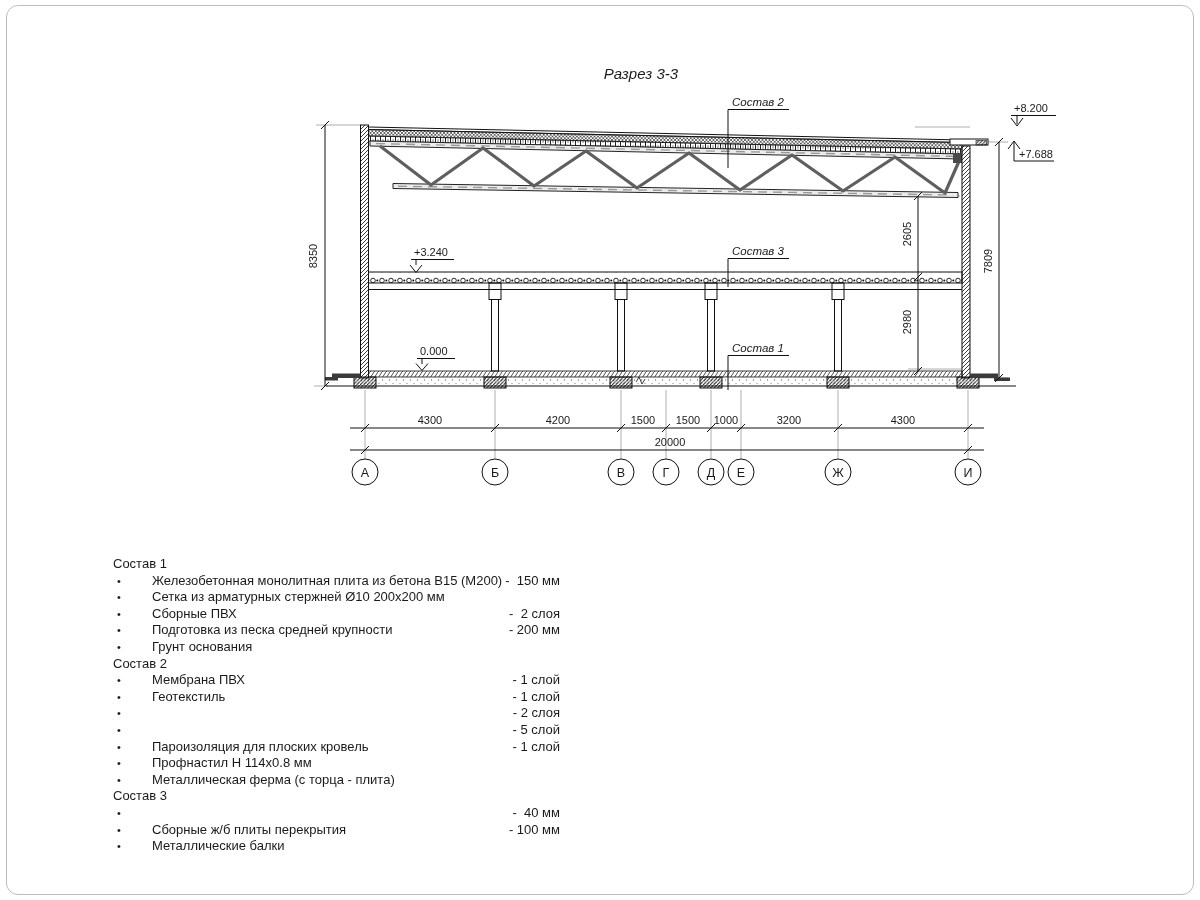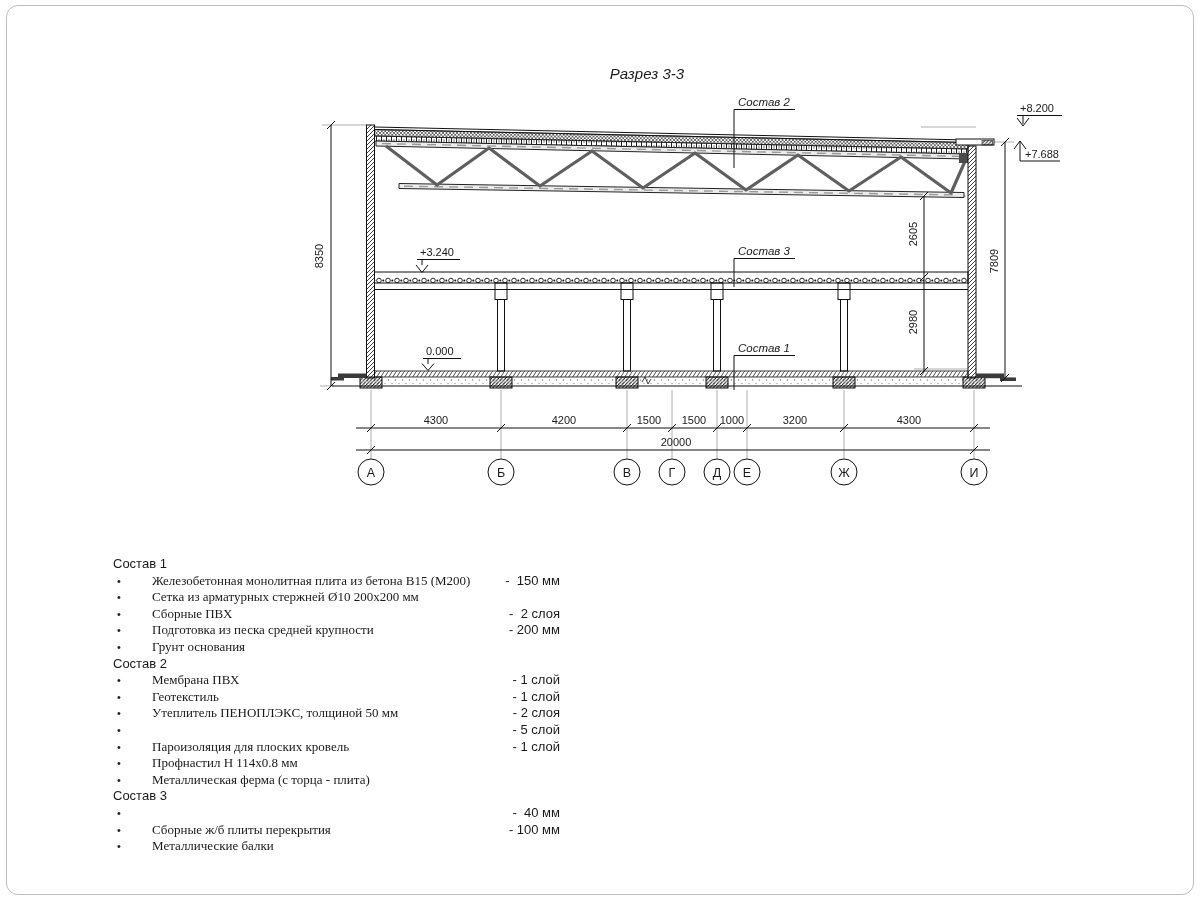--- a/index.html
+++ b/index.html
@@ -1,28 +1,28 @@
 <!DOCTYPE html>
 <html><head>
 <meta charset="utf-8">
 <style>
   html,body{margin:0;padding:0;background:#fff;}
   body{width:1200px;height:900px;position:relative;overflow:hidden;
        font-family:"Liberation Sans", sans-serif;color:#1a1a1a;}
   .page-frame{position:absolute;left:6px;top:5px;width:1186px;height:888px;
        border:1.5px solid #bdbdbd;border-radius:12px;pointer-events:none;}
-  .drawing-wrap{position:absolute;left:16px;top:0;width:992px;height:520px;}
+  .drawing-wrap{position:absolute;left:10px;top:0;width:992px;height:520px;}
   svg text{font-family:"Liberation Sans", sans-serif;fill:#1a1a1a;}
   .cad-label{font-style:italic;}
   .materials{position:absolute;left:113px;top:556px;width:447px;
        font-size:13px;line-height:16.6px;}
   .mat-heading{white-space:nowrap;}
   .mat-row{display:flex;align-items:baseline;}
   .mat-bullet{width:39px;flex:0 0 39px;padding-left:4px;box-sizing:border-box;font-size:11px;}
-  .mat-text{white-space:nowrap;font-family:Liberation Serif, serif;}
+  .mat-text{white-space:nowrap;}
   .mat-value{margin-left:auto;white-space:pre;}
 </style>
 </head>
 <body>
 
 <div class="page-frame"></div>
 
 <div class="drawing-wrap">
 <svg width="1200" height="520" viewBox="0 0 1200 520">
   <defs>
@@ -250,21 +250,20 @@
       <span class="mat-text">Мембрана ПВХ</span>
       <span class="mat-value">- 1 слой</span>
     </div>
     <div class="mat-row">
       <span class="mat-bullet">•</span>
       <span class="mat-text">Геотекстиль</span>
       <span class="mat-value">- 1 слой</span>
     </div>
     <div class="mat-row">
       <span class="mat-bullet">•</span>
-      <span class="mat-text">Утеплитель ПЕНОПЛЭКС, толщиной 50 мм</span>
       <span class="mat-value">- 2 слоя</span>
     </div>
     <div class="mat-row">
       <span class="mat-bullet">•</span>
       <span class="mat-value">- 5 слой</span>
     </div>
     <div class="mat-row">
       <span class="mat-bullet">•</span>
       <span class="mat-text">Пароизоляция для плоских кровель</span>
       <span class="mat-value">- 1 слой</span>

